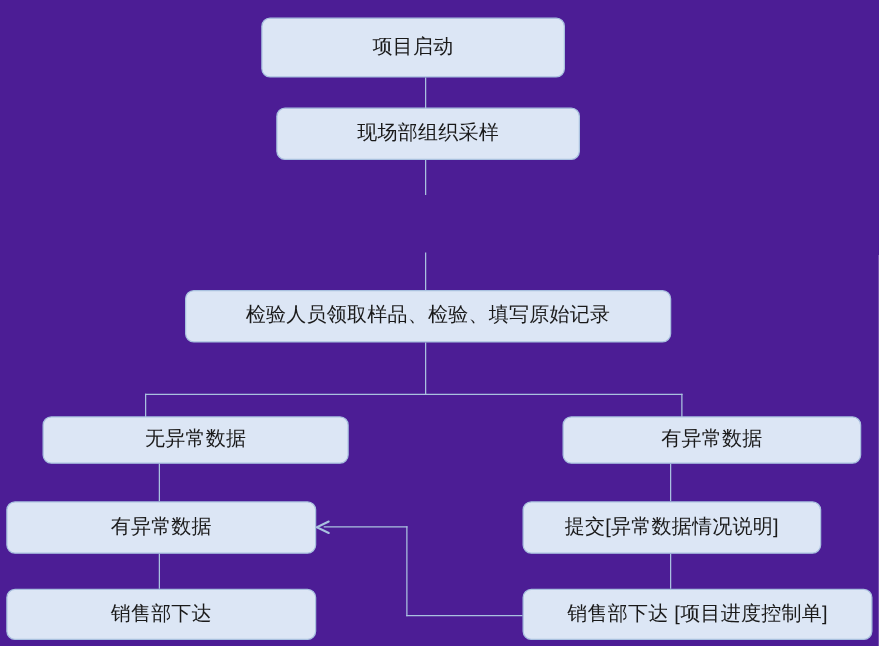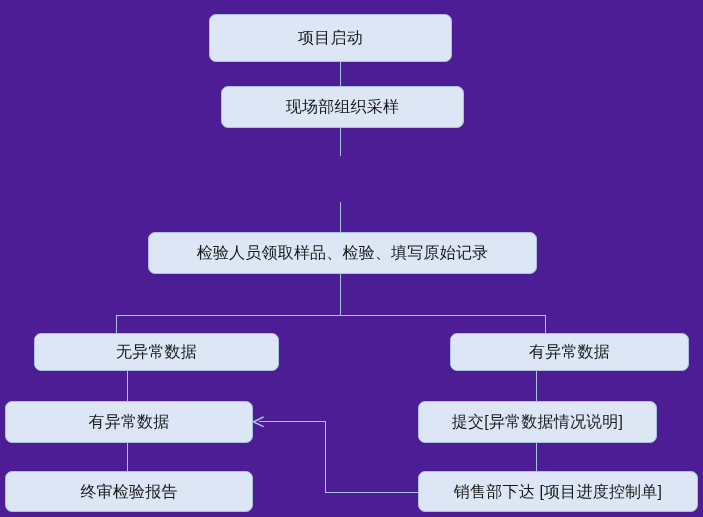--- a/index.html
+++ b/index.html
@@ -101,20 +101,20 @@
 
   <div class="node" style="left:5px; top:401px; width:248px; height:42px;">
     <span>有异常数据</span>
   </div>
 
   <div class="node" style="left:418px; top:401px; width:239px; height:42px;text-align:right;">
     <span>提交[异常数据情况说明]</span>
   </div>
 
   <div class="node" style="left:5px; top:471px; width:248px; height:41px;">
-    <span>终审检验报告</span>
+    <span>销售部下达</span>
   </div>
 
   <div class="node" style="left:418px; top:471px; width:280px; height:41px;">
     <span>销售部下达 [项目进度控制单]</span>
   </div>
 
 </div>
 
 </body></html>

